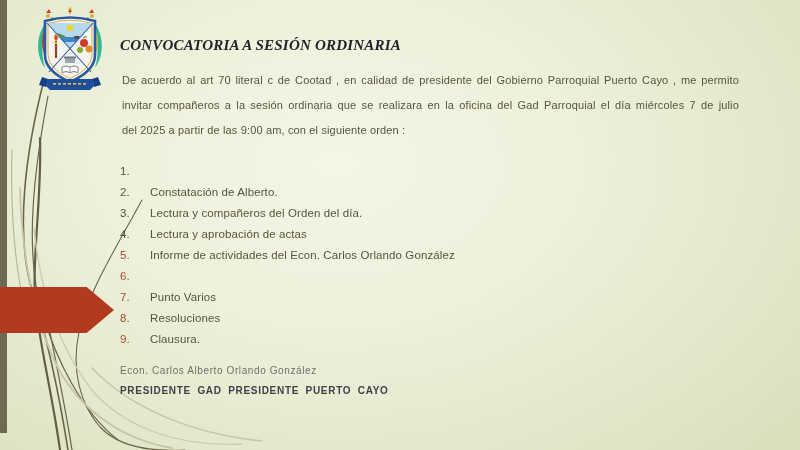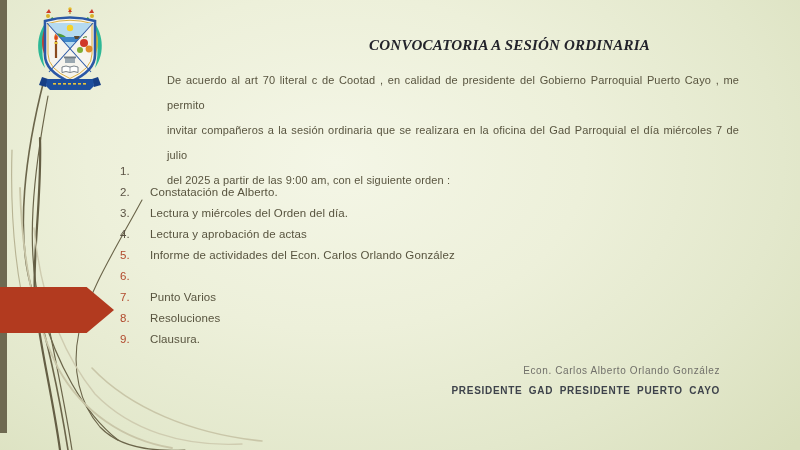--- a/index.html
+++ b/index.html
@@ -18,42 +18,42 @@
     background:#6e6951;z-index:2;
   }
   .red-arrow{
     position:absolute;left:0;top:287px;width:114px;height:46px;
     background:#b23a1f;z-index:3;
     clip-path:polygon(0 0,76% 0,100% 50%,76% 100%,0 100%);
   }
   .emblem{position:absolute;left:31px;top:6px;z-index:4;}
   .title{
     position:absolute;left:120px;top:37px;width:530px;z-index:5;
-    text-align:right;
+    text-align:left;
     font-family:"Liberation Serif","DejaVu Serif",serif;
     font-weight:bold;font-style:italic;
     font-size:15px;color:#23232b;letter-spacing:0.2px;
   }
   .para{
     position:absolute;left:122px;top:68px;width:617px;z-index:5;
     font-size:11px;line-height:25px;color:#58543f;letter-spacing:0.15px;
   }
-  .para-line{display:block;text-align:justify;text-align-last:justify;margin-left:45px;}
+  .para-line{display:block;text-align:justify;text-align-last:justify;}
   .para-line.last{text-align-last:left;}
   .agenda{
     position:absolute;left:120px;top:161px;width:580px;z-index:5;
     font-size:11.5px;color:#58543f;letter-spacing:0.1px;
   }
   .agenda-row{display:flex;height:21px;line-height:21px;}
   .agenda-num{width:30px;flex:0 0 30px;}
   .agenda-num.gray{color:#5a5243;}
   .agenda-num.red{color:#b1492c;}
   .signature{
     position:absolute;left:120px;top:364px;width:600px;z-index:5;
-    text-align:right;
+    text-align:left;
   }
   .sig-name{
     font-size:10px;color:#71706a;letter-spacing:0.6px;line-height:13px;
     margin-bottom:7px;
   }
   .sig-role{
     font-size:10px;font-weight:bold;color:#3e434b;
     letter-spacing:0.7px;word-spacing:3px;line-height:13px;
   }
 </style>
@@ -179,21 +179,21 @@
   <div class="agenda">
     <div class="agenda-row">
       <span class="agenda-num gray">1.</span>
     </div>
     <div class="agenda-row">
       <span class="agenda-num gray">2.</span>
       <span class="agenda-txt">Constatación de Alberto.</span>
     </div>
     <div class="agenda-row">
       <span class="agenda-num gray">3.</span>
-      <span class="agenda-txt">Lectura y miércoles del Orden del día.</span>
+      <span class="agenda-txt">Lectura y compañeros del Orden del día.</span>
     </div>
     <div class="agenda-row">
       <span class="agenda-num gray">4.</span>
       <span class="agenda-txt">Lectura y aprobación de actas</span>
     </div>
     <div class="agenda-row">
       <span class="agenda-num red">5.</span>
       <span class="agenda-txt">Informe  de actividades del Econ. Carlos Orlando González</span>
     </div>
     <div class="agenda-row">

